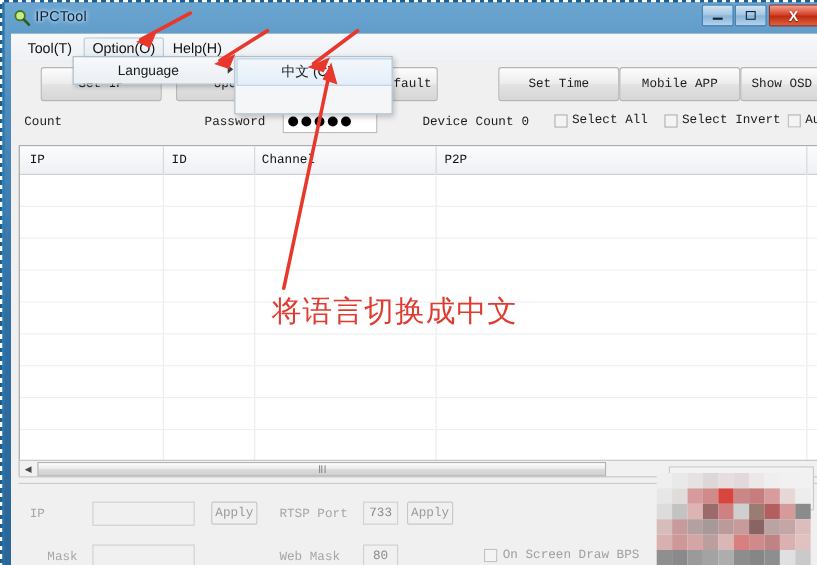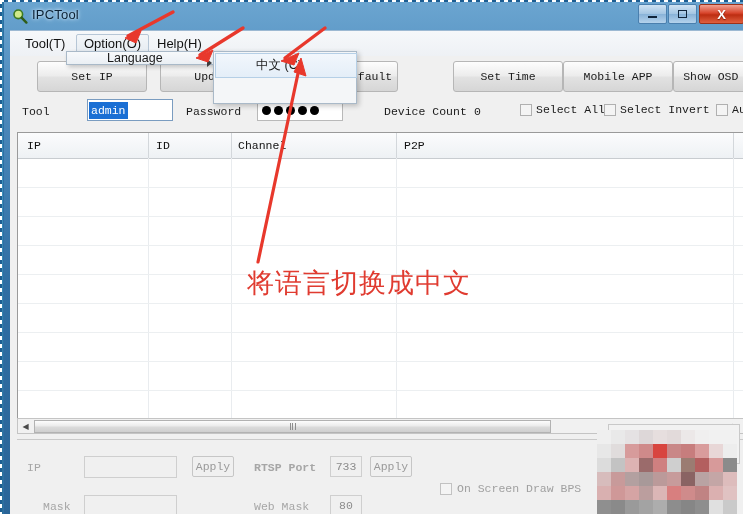--- a/index.html
+++ b/index.html
@@ -128,21 +128,21 @@
     white-space:nowrap;}
 
   
   #mosaic{position:absolute;left:597px;top:430px;width:140px;height:84px;z-index:25;
     display:grid;grid-template-columns:repeat(10,1fr);grid-template-rows:repeat(6,1fr);}
   #mosaic i{display:block;}
   #mosaic-box{position:absolute;left:608px;top:424px;width:132px;height:40px;
     border:1px solid #c9c9c9;background:#f2f2f2;z-index:20;box-sizing:border-box;}
 
   
-  #menu-option{position:absolute;left:62px;top:49px;width:156px;height:14px;
+  #menu-option{position:absolute;left:62px;top:49px;width:156px;height:26px;
     background:linear-gradient(180deg,#f7f9fb 0%,#eaeff4 100%);
     border:1px solid #a9b9c8;box-sizing:border-box;z-index:40;
     box-shadow:2px 2px 4px rgba(0,0,0,.22);}
   #mi-language{position:absolute;left:0;top:0;width:100%;height:100%;
     display:flex;align-items:center;}
   #mi-language .mi-text{position:absolute;left:40px;font-size:12.5px;color:#1a1a1a;}
   #mi-arrow{position:absolute;right:9px;top:7px;width:0;height:0;
     border-left:5px solid #3d3d3d;border-top:4px solid transparent;border-bottom:4px solid transparent;}
 
   #menu-lang{position:absolute;left:209px;top:49px;width:144px;height:53px;
@@ -196,38 +196,35 @@
     <div id="toolbar">
       <div class="tool-btn" style="left:27px;width:110px;">Set IP</div>
       <div class="tool-btn" style="left:150px;width:110px;">Update</div>
       <div class="tool-btn" style="left:273px;width:115px;">Restore Default</div>
       <div class="tool-btn" style="left:443px;width:110px;">Set Time</div>
       <div class="tool-btn" style="left:553px;width:110px;">Mobile APP</div>
       <div class="tool-btn" style="left:663px;width:110px;">Show OSD Time</div>
     </div>
 
     <div id="credrow">
-      <div class="cred-label" style="left:12px;">Tool</div>
-      <div class="text-input" id="user-input">
-        <span id="user-value">admin</span>
-      </div>
+      <div class="cred-label" style="left:12px;">Count</div>
 
       <div class="cred-label" style="left:176px;">Password</div>
       <div class="text-input" id="pwd-input">
         <span class="pwd-dot"></span>
         <span class="pwd-dot"></span>
         <span class="pwd-dot"></span>
         <span class="pwd-dot"></span>
         <span class="pwd-dot"></span>
       </div>
 
       <div class="cred-label" style="left:374px;">Device Count</div>
       <div class="cred-label" style="left:464px;">0</div>
 
-      <div class="chk-wrap" style="left:510px;">
+      <div class="chk-wrap" style="left:494px;">
         <span class="chk-box"></span>
         <span class="chk-label">Select All</span>
       </div>
       <div class="chk-wrap" style="left:594px;">
         <span class="chk-box"></span>
         <span class="chk-label">Select Invert</span>
       </div>
       <div class="chk-wrap" style="left:706px;overflow:hidden;width:36px;">
         <span class="chk-box"></span>
         <span class="chk-label">Auto Search</span>
@@ -271,28 +268,28 @@
     </div>
 
     <div id="bottom">
       <div class="b-label" style="left:10px;top:21px;">IP</div>
       <div class="b-input" style="left:67px;top:16px;width:93px;"></div>
       <div class="b-apply" style="left:175px;top:16px;width:42px;">Apply</div>
 
       <div class="b-label" style="left:10px;top:60px;margin-left:16px;">Mask</div>
       <div class="b-input" style="left:67px;top:55px;width:93px;"></div>
 
-      <div class="b-label" style="left:237px;top:21px;font-weight:bold;">RTSP Port</div>
+      <div class="b-label" style="left:237px;top:21px;">RTSP Port</div>
       <div class="b-smallinput" style="left:313px;top:16px;width:32px;">733</div>
       <div class="b-apply" style="left:353px;top:16px;width:42px;">Apply</div>
 
       <div class="b-label" style="left:237px;top:60px;">Web Mask</div>
       <div class="b-smallinput" style="left:313px;top:55px;width:32px;">80</div>
 
-      <div class="b-chk" style="left:423px;top:42px;justify-content:space-between;">
+      <div class="b-chk" style="left:423px;top:58px;justify-content:space-between;">
         <span class="b-chkbox"></span>
         <span class="b-chklabel">On Screen Draw BPS</span>
       </div>
 
     </div>
 
   </div>
 
   <div id="menu-option">
     <div id="mi-language">

